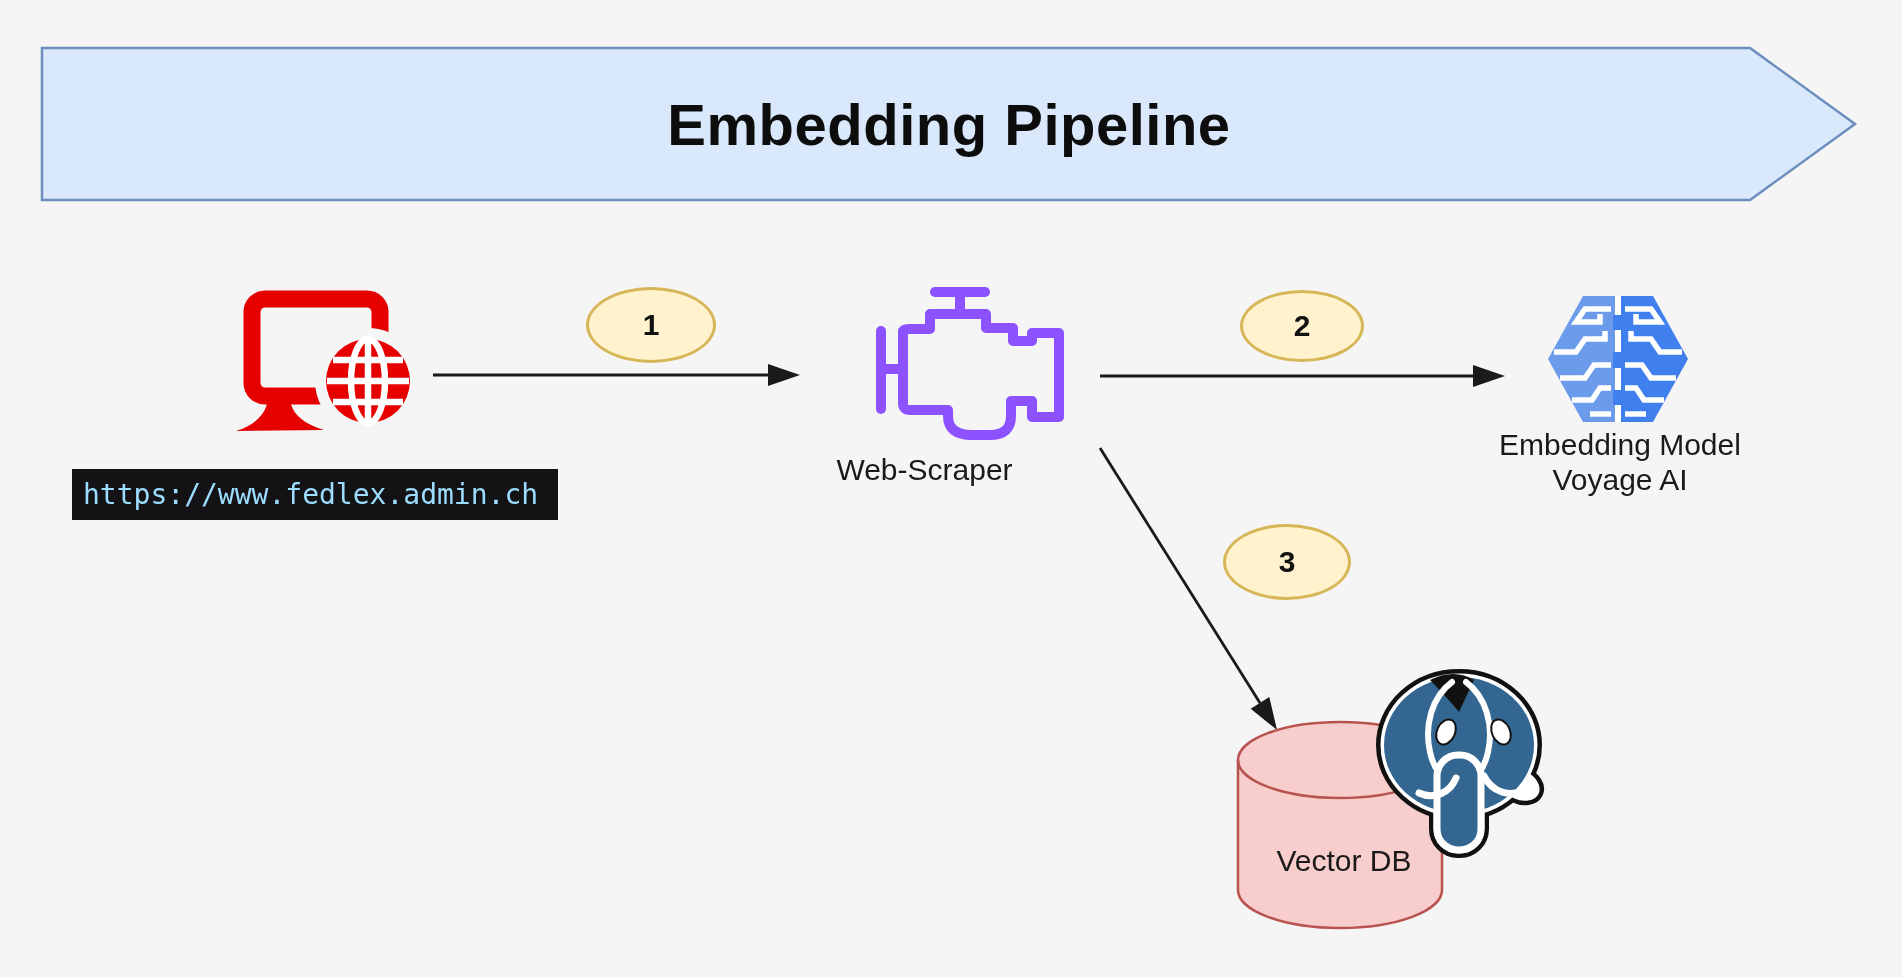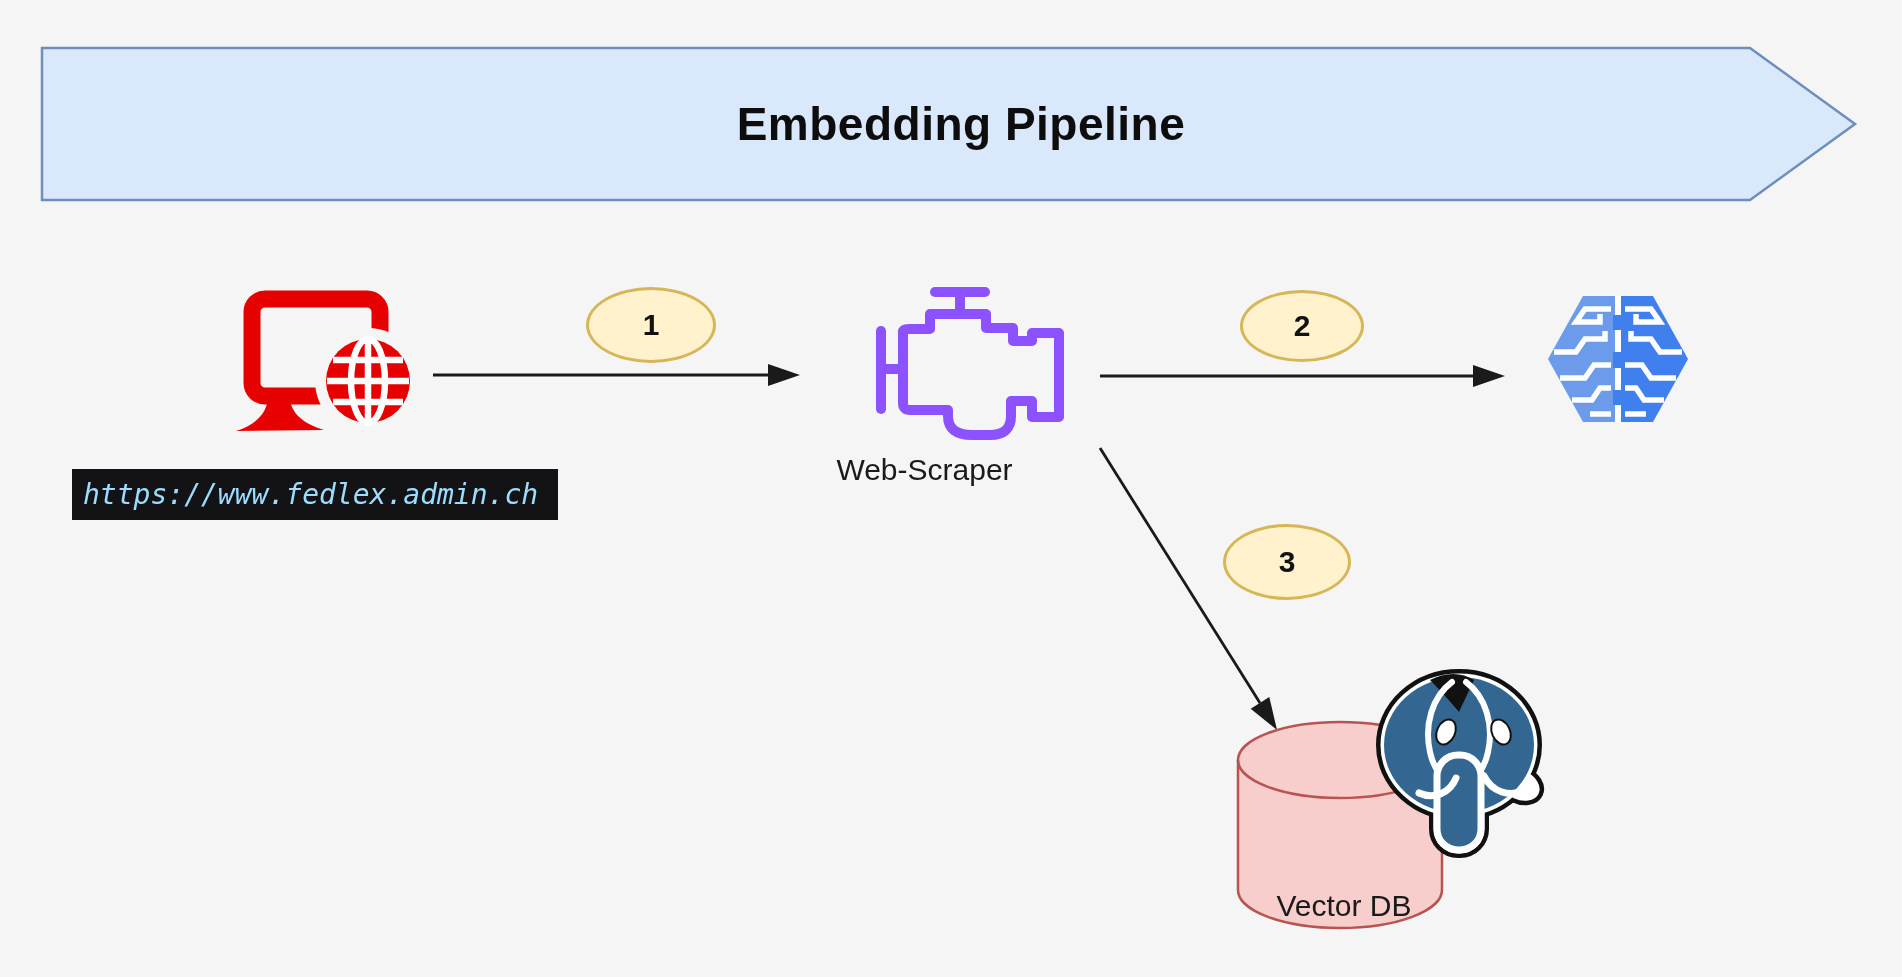--- a/index.html
+++ b/index.html
@@ -10,27 +10,27 @@
     --brain_blue_left:#6D9BEC; --brain_blue_right:#4080EE;
     --postgres_blue:#336791; --outline_black:#111111;
     --url_bg:#131316; --url_text:#9CDCFE;
     --arrow_color:#1A1A1A; --label_color:#1A1A1A;
   }
   *{margin:0;padding:0;box-sizing:border-box;}
   html,body{width:1902px;height:977px;}
   body{background:var(--page_bg);font-family:"Liberation Sans",sans-serif;overflow:hidden;}
   #canvas{position:relative;width:1902px;height:977px;background:var(--page_bg);}
   .abs{position:absolute;}
-  .banner-text{left:52px;top:46px;width:1818px;height:156px;display:flex;align-items:center;justify-content:center;
-    font-size:46px;font-weight:bold;color:#0d0d0d;letter-spacing:0.5px;}
+  .banner-text{left:40px;top:46px;width:1818px;height:156px;display:flex;align-items:center;justify-content:center;
+    font-size:58px;font-weight:bold;color:#0d0d0d;letter-spacing:0.5px;}
   .badge{border:3px solid var(--badge_stroke);background:var(--badge_fill);border-radius:50%;
     display:flex;align-items:center;justify-content:center;font-size:30px;font-weight:bold;color:#111;}
   .node-label{font-size:30px;color:var(--label_color);text-align:center;line-height:35px;}
   .url-chip{left:72px;top:469px;width:486px;height:51px;background:var(--url_bg);color:var(--url_text);
-    font-family:"DejaVu Sans Mono","Liberation Mono",monospace;font-size:28px;line-height:51px;padding-left:11px;white-space:nowrap;font-style:italic;}
+    font-family:"DejaVu Sans Mono","Liberation Mono",monospace;font-size:28px;line-height:51px;padding-left:11px;white-space:nowrap;}
   .arrow-line{stroke:var(--arrow_color);stroke-width:2.8;fill:none;}
   .arrow-head{fill:var(--arrow_color);stroke:none;}
   .engine-stroke{stroke:var(--scraper_purple);stroke-width:10;fill:none;stroke-linecap:round;stroke-linejoin:round;}
   .white-line{stroke:#fff;fill:none;stroke-linecap:round;}
   svg{display:block;}
 </style>
 </head>
 <body>
 
 <div id="canvas">
@@ -98,20 +98,24 @@
     </g>
     <g id="brain-traces" style="stroke:#fff;stroke-width:5.5;fill:none">
       <path d="M 1611 309 H 1585 L 1576 322 H 1600 V 314"></path>
       <path d="M 1554 352 H 1576 L 1585 339 H 1605 V 331"></path>
       <path d="M 1560 378 H 1585 L 1594 365 H 1611"></path>
       <path d="M 1572 400 H 1592 L 1600 388 H 1611"></path>
       <path d="M 1590 414 H 1611"></path>
     </g>
     <use href="#brain-traces" transform="translate(3236,0) scale(-1,1)"></use>
   </svg>
+  <div class="abs node-label" style="left:1468px;top:427px;width:304px">
+    <div>Embedding Model</div>
+    <div>Voyage AI</div>
+  </div>
 
   <div class="abs badge" style="left:1223px;top:524px;width:128px;height:76px">
     <span>3</span>
   </div>
 
   <svg class="abs" style="left:1230px;top:664px" width="330" height="310" viewBox="1230 664 330 310">
     <g>
       <path d="M 1238 760 A 102 38 0 0 1 1442 760 L 1442 890 A 102 38 0 0 1 1238 890 Z" style="fill:var(--cylinder_fill);stroke:var(--cylinder_stroke);stroke-width:2.5"></path>
       <path d="M 1238 760 A 102 38 0 0 0 1442 760" style="fill:none;stroke:var(--cylinder_stroke);stroke-width:2.5"></path>
     </g>
@@ -140,15 +144,15 @@
 
       <ellipse cx="1446" cy="732" rx="9" ry="13" transform="rotate(25 1446 732)" style="fill:#fff;stroke:var(--outline_black);stroke-width:2"></ellipse>
       <ellipse cx="1501" cy="732" rx="9" ry="13" transform="rotate(-25 1501 732)" style="fill:#fff;stroke:var(--outline_black);stroke-width:2"></ellipse>
 
       <rect x="1437" y="755" width="44" height="95" rx="21" style="fill:var(--postgres_blue);stroke:#fff;stroke-width:7"></rect>
 
       <path class="white-line" style="stroke-width:7" d="M 1456 778 C 1450 793 1434 800 1419 793"></path>
       <path class="white-line" style="stroke-width:7" d="M 1484 776 C 1492 792 1510 798 1525 790"></path>
     </g>
   </svg>
-  <div class="abs node-label" style="left:1240px;top:888px;width:208px">Vector DB</div>
+  <div class="abs node-label" style="left:1240px;top:843px;width:208px">Vector DB</div>
 
 </div>
 
 </body></html>

